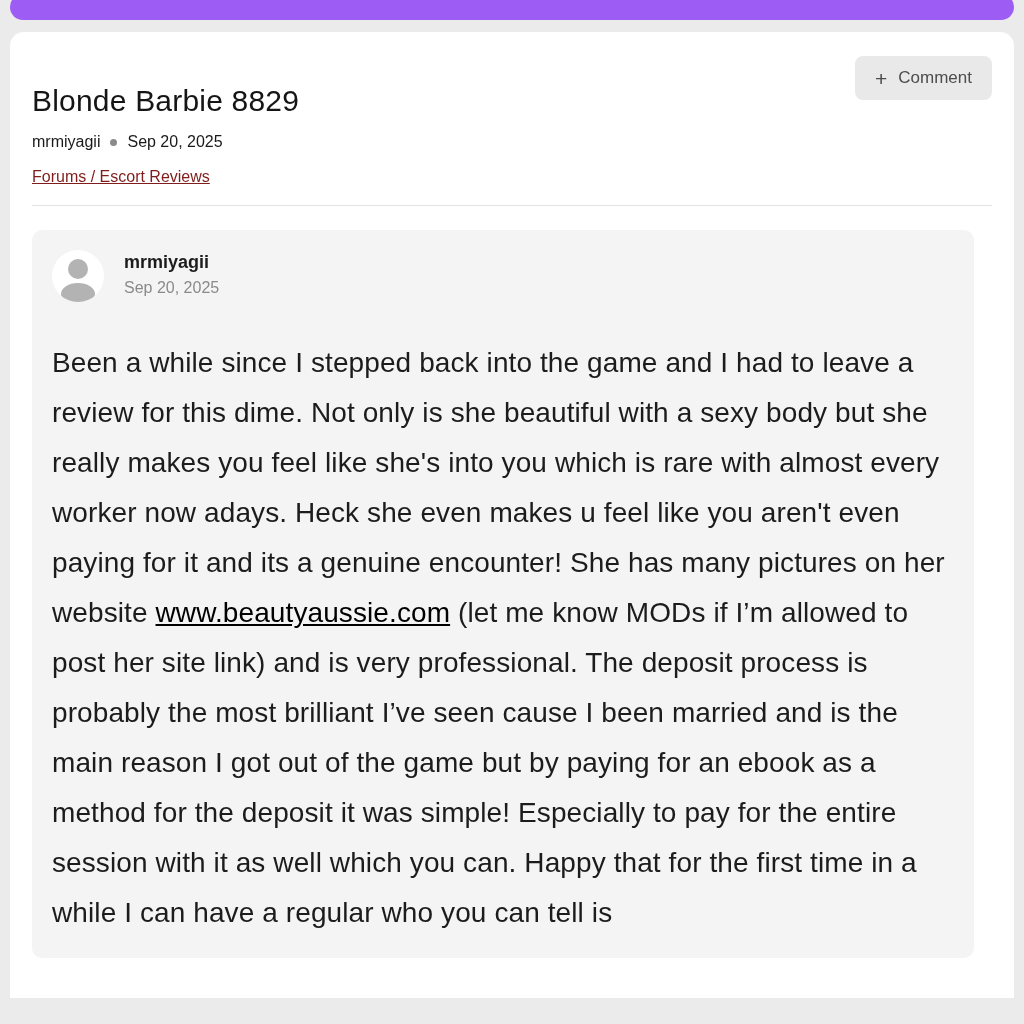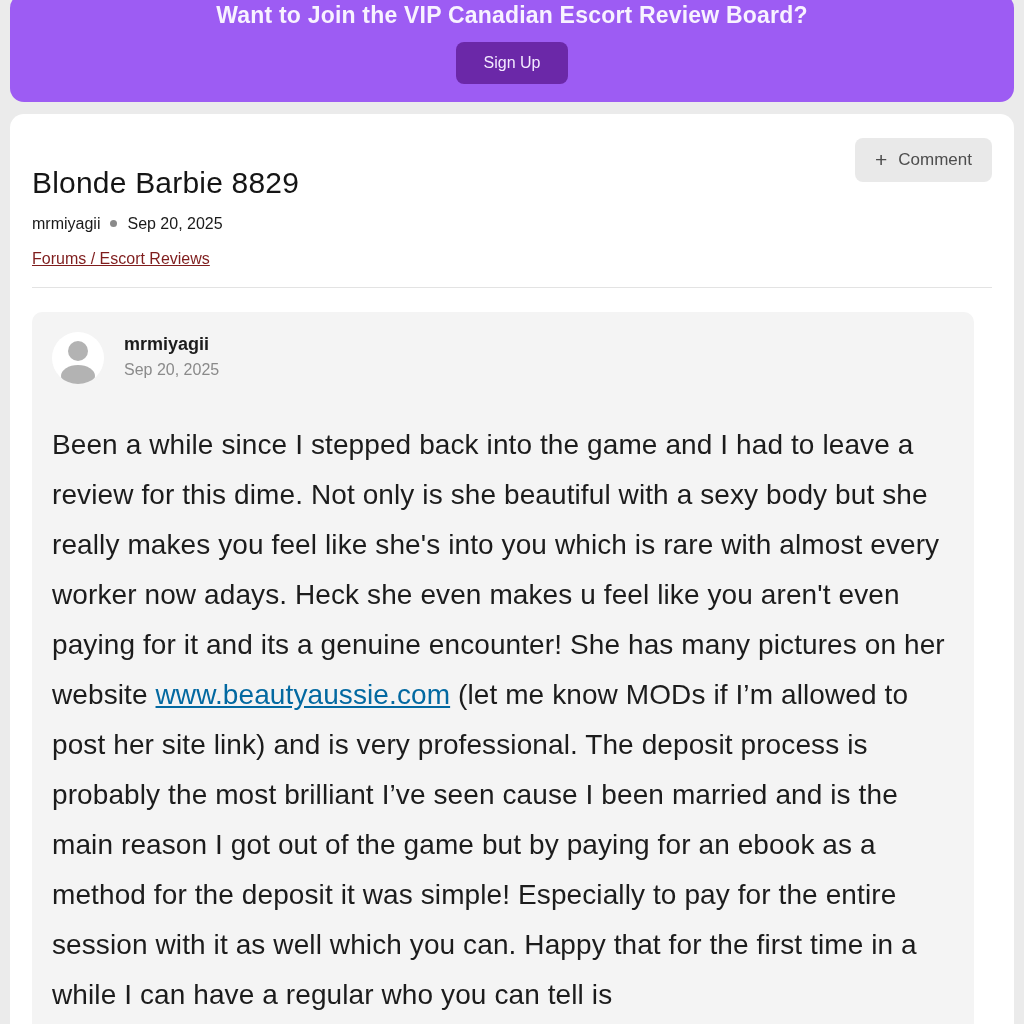--- a/index.html
+++ b/index.html
@@ -138,32 +138,30 @@
 
   .post-body {
     margin-top: 36px;
     font-size: 28px;
     line-height: 50px;
     color: #1c1c1c;
     letter-spacing: 0.1px;
     overflow-wrap: break-word;
   }
   .post-link {
-    color: #0369a1;
+    color: #000000;
     text-decoration: underline;
     word-break: break-all;
     cursor: pointer;
   }
 </style>
 </head>
 <body>
 
 <div class="promo-banner">
-  <div class="promo-heading">Want to Join the VIP Canadian Escort Review Board?</div>
-  <button class="signup-btn">Sign Up</button>
 </div>
 
 <div class="thread-card">
 
   <div class="title-row">
     <h1 class="thread-title">Blonde Barbie 8829</h1>
     <button class="comment-btn">
       <span class="plus-glyph">+</span>
       <span>Comment</span>
     </button>

